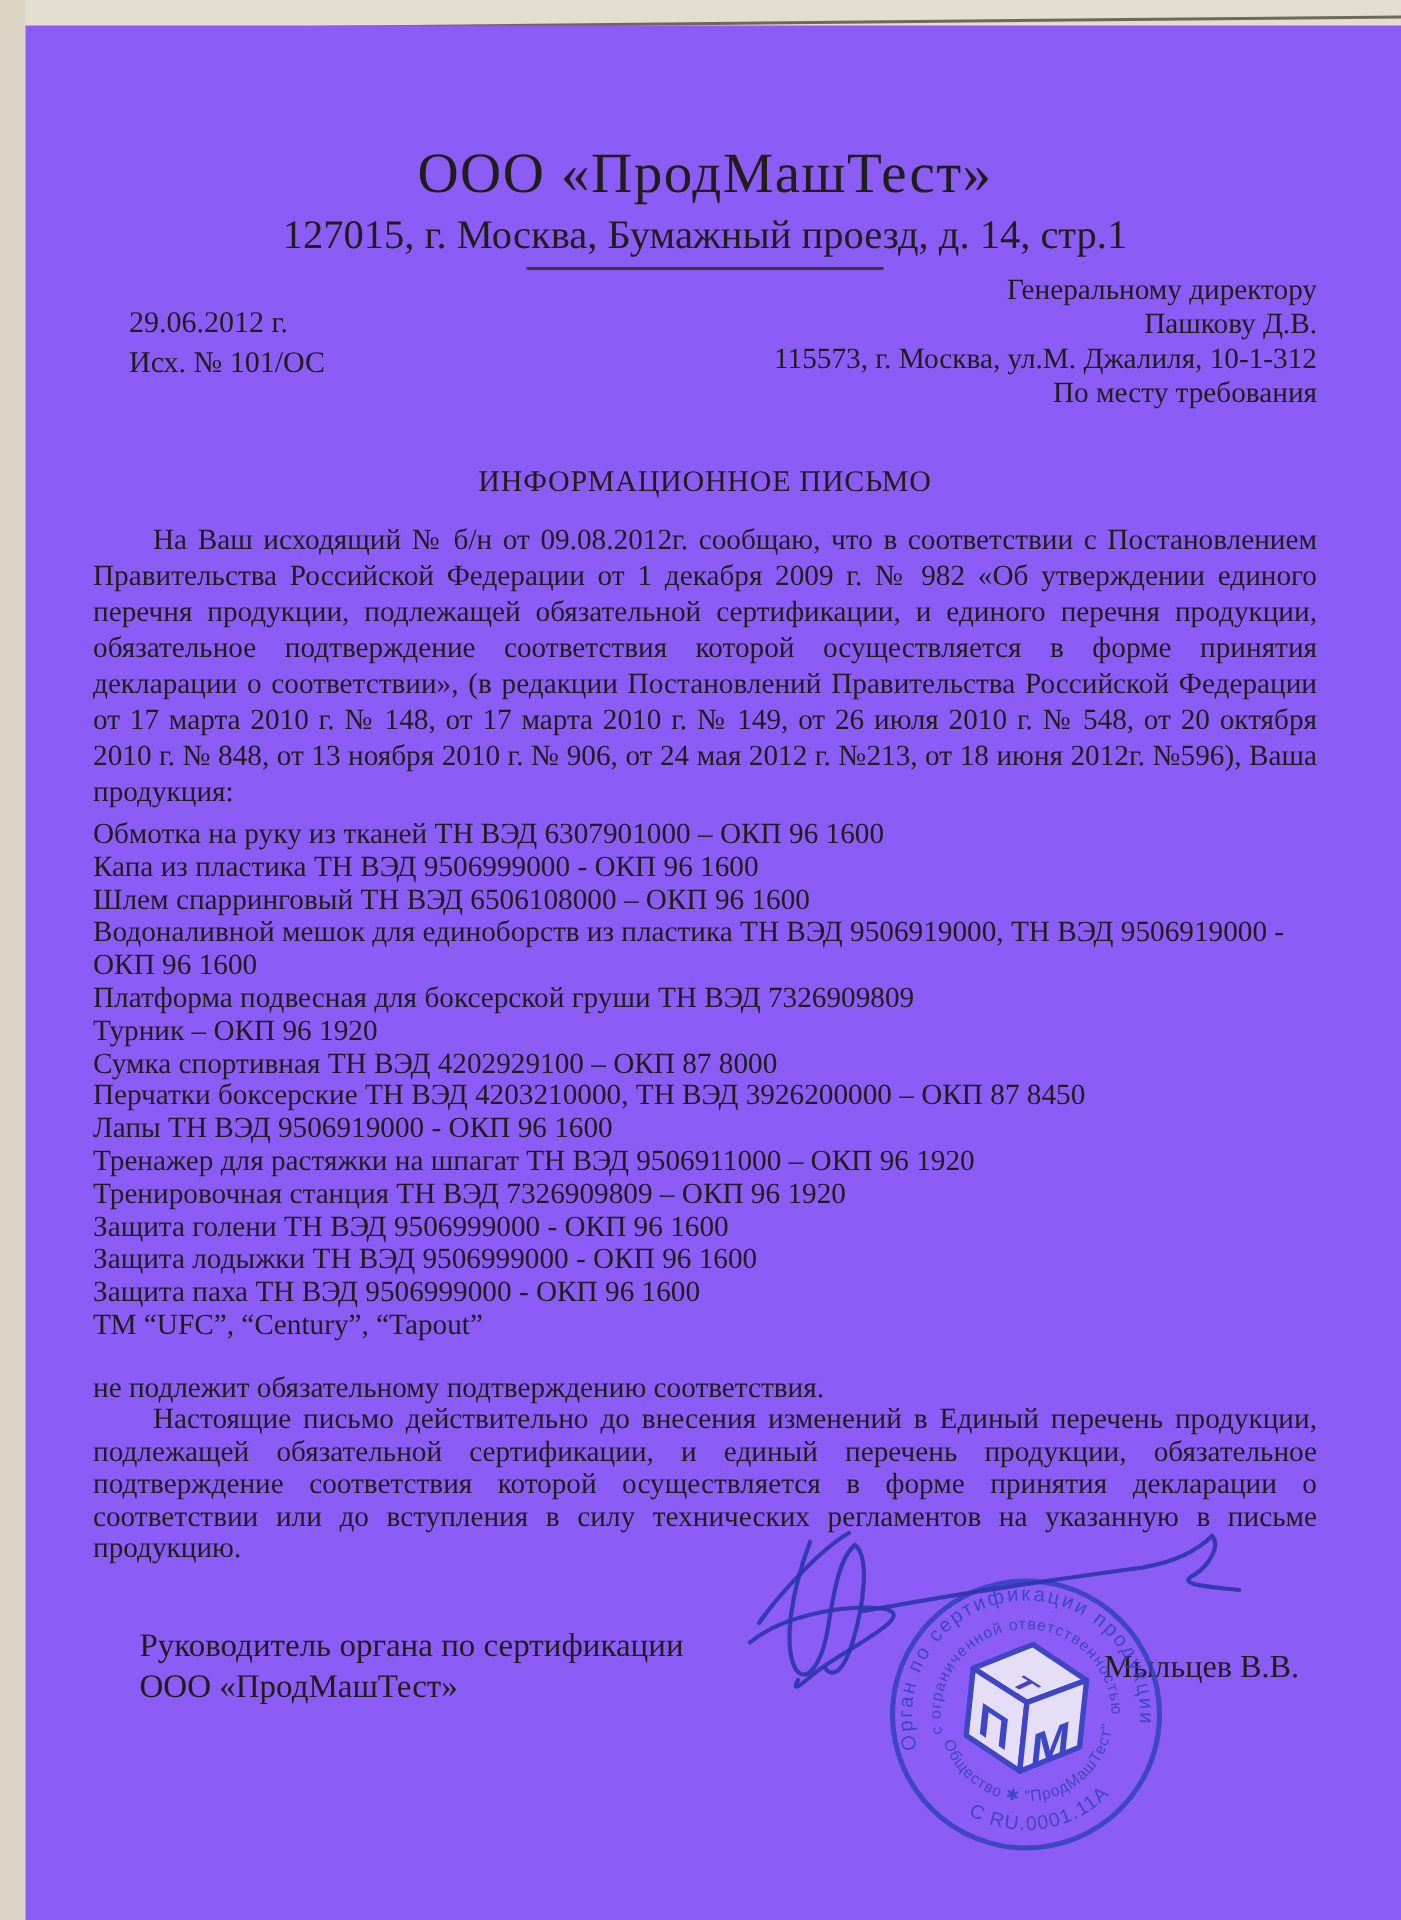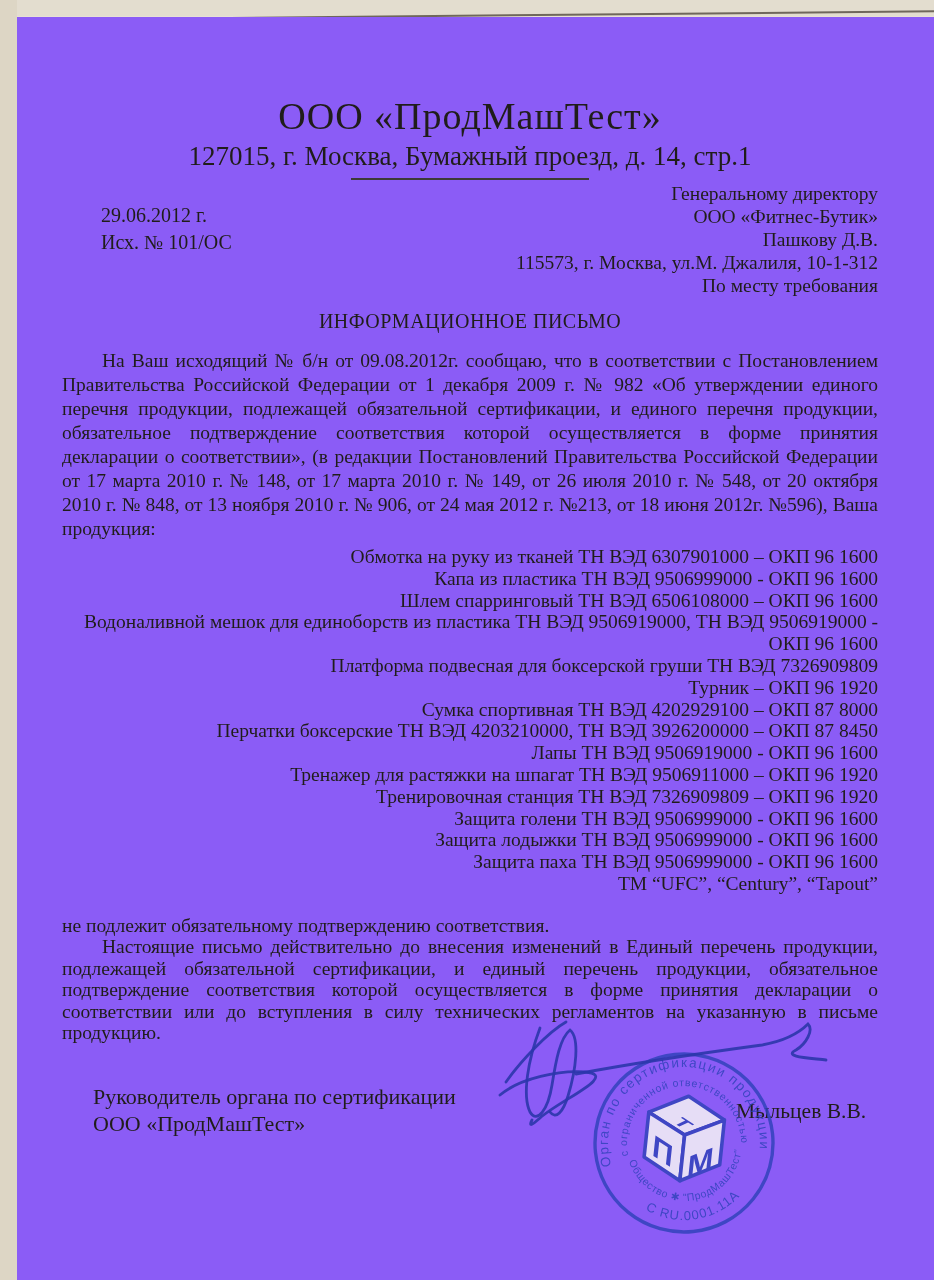--- a/index.html
+++ b/index.html
@@ -18,28 +18,28 @@
 
   .paper{position:absolute;left:17px;top:17px;width:917px;height:1263px;background:#8b5cf6;}
   .content{padding:0 56px 0 45px;}
 
   .letterhead{ text-align:center; margin-top:76px;}
   .company{font-size:38px;line-height:46px;letter-spacing:1px;}
   .address{font-size:27px;line-height:34px;margin-top:0;}
   .rule{width:238px;height:2px;background:#3c3a36;margin:5px auto 0 auto;}
 
   .header-row{position:relative;margin-top:2px;min-height:118px;}
-  .meta{position:absolute;left:39px;top:20px;font-size:20px;line-height:27px;}
+  .meta{position:absolute;left:24px;top:20px;font-size:20px;line-height:27px;}
   .recipient{ text-align:right; font-size:19.5px;line-height:23px;padding-top:0;}
 
   .doc-title{ text-align:center;font-size:20px;letter-spacing:0.5px;margin-top:10px;}
 
   .body-text{font-size:19.5px;}
   .p1{margin:16px 0 0 0;text-align:justify;text-indent:40px;line-height:24px;}
-  .products{list-style:none;margin:5px 0 0 0;padding:0;line-height:21.8px;text-align:right;}
+  .products{list-style:none;margin:5px 0 0 0;padding:0;line-height:21.8px;}
   .conclusion{margin:20px 0 0 0;line-height:21.5px;}
   .p2{margin:0;text-align:justify;text-indent:40px;line-height:21.5px;}
 
   .sig-left{position:absolute;left:76px;top:1066px;font-size:22px;line-height:27px;}
   .sig-name{position:absolute;left:719px;top:1082px;font-size:21.5px;white-space:nowrap;}
 
   .stamp{position:absolute;left:569px;top:1028px;width:196px;height:196px;opacity:.82;}
   .stamp text{fill:#2f42ba;}
   .pen{position:absolute;left:0;top:0;width:934px;height:1280px;pointer-events:none;}
   .pen path{fill:none;stroke:#2b36ab;stroke-width:2.8;stroke-linecap:round;opacity:.9;}
@@ -62,21 +62,20 @@
       <div class="rule"></div>
     </div>
 
     <div class="header-row">
       <div class="meta">
         <div>29.06.2012 г.</div>
         <div>Исх. № 101/ОС</div>
       </div>
       <div class="recipient">
         <div>Генеральному директору</div>
-        <div>ООО «Фитнес-Бутик»</div>
         <div>Пашкову Д.В.</div>
         <div>115573, г. Москва, ул.М. Джалиля, 10-1-312</div>
         <div>По месту требования</div>
       </div>
     </div>
 
     <div class="doc-title">ИНФОРМАЦИОННОЕ ПИСЬМО</div>
 
     <div class="body-text">
       <p class="p1">На Ваш исходящий № б/н от 09.08.2012г. сообщаю, что в соответствии с Постановлением Правительства Российской Федерации от 1 декабря 2009 г. № 982 «Об утверждении единого перечня продукции, подлежащей обязательной сертификации, и единого перечня продукции, обязательное подтверждение соответствия которой осуществляется в форме принятия декларации о соответствии», (в редакции Постановлений Правительства Российской Федерации от 17 марта 2010 г. № 148, от 17 марта 2010 г. № 149, от 26 июля 2010 г. № 548, от 20 октября 2010 г. № 848, от 13 ноября 2010 г. № 906, от 24 мая 2012 г. №213, от 18 июня 2012г. №596), Ваша продукция:</p>

